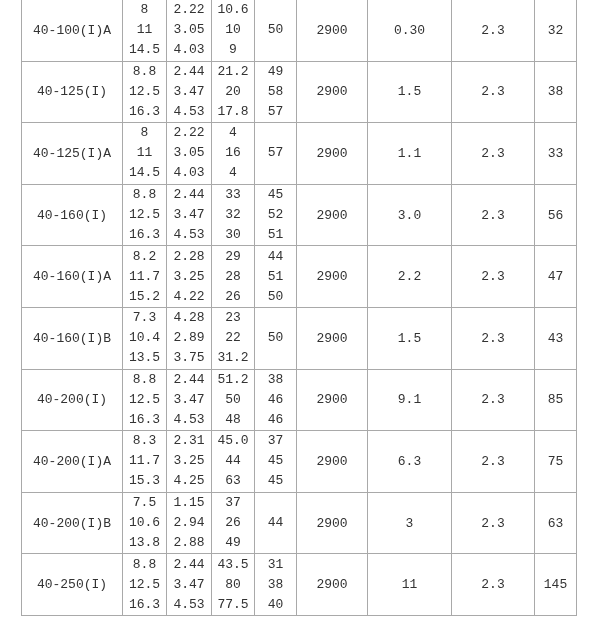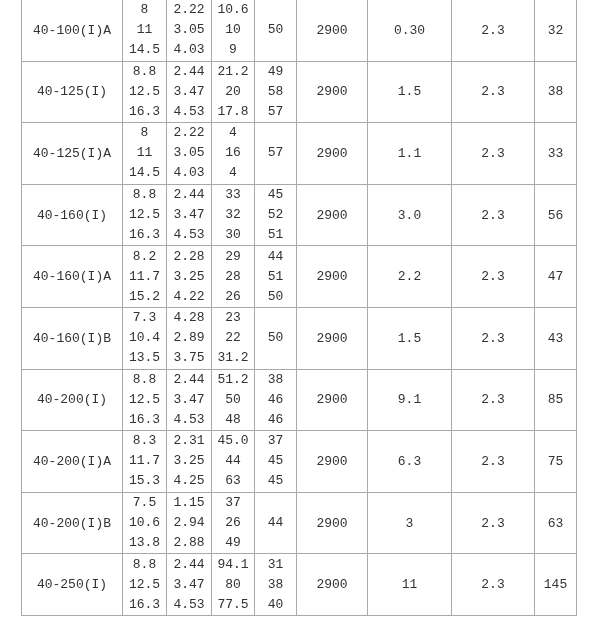--- a/index.html
+++ b/index.html
@@ -308,21 +308,21 @@
               <div class="line">8.8</div>
               <div class="line">12.5</div>
               <div class="line">16.3</div>
             </td>
             <td class="col-flow_ls">
               <div class="line">2.44</div>
               <div class="line">3.47</div>
               <div class="line">4.53</div>
             </td>
             <td class="col-head">
-              <div class="line">94.1</div>
+              <div class="line">43.5</div>
               <div class="line">80</div>
               <div class="line">77.5</div>
             </td>
             <td class="col-efficiency">
               <div class="line">31</div>
               <div class="line">38</div>
               <div class="line">40</div>
             </td>
             <td class="col-speed">2900</td>
             <td class="col-power">11</td>

